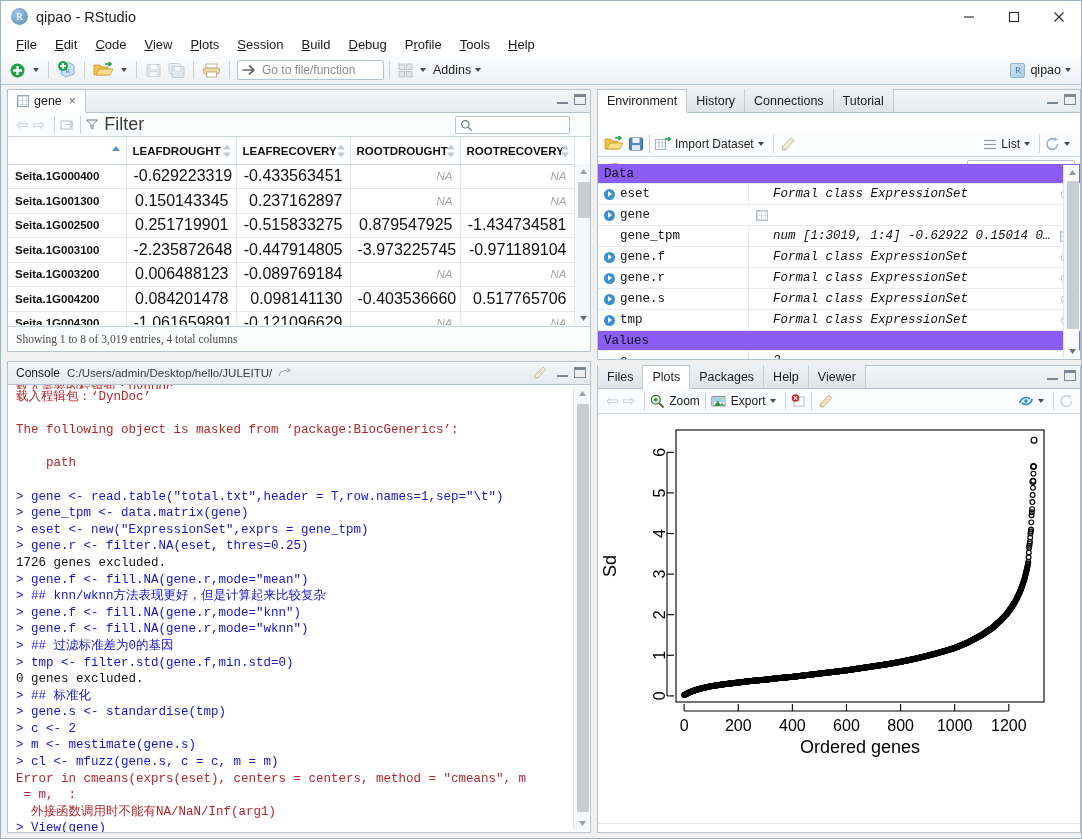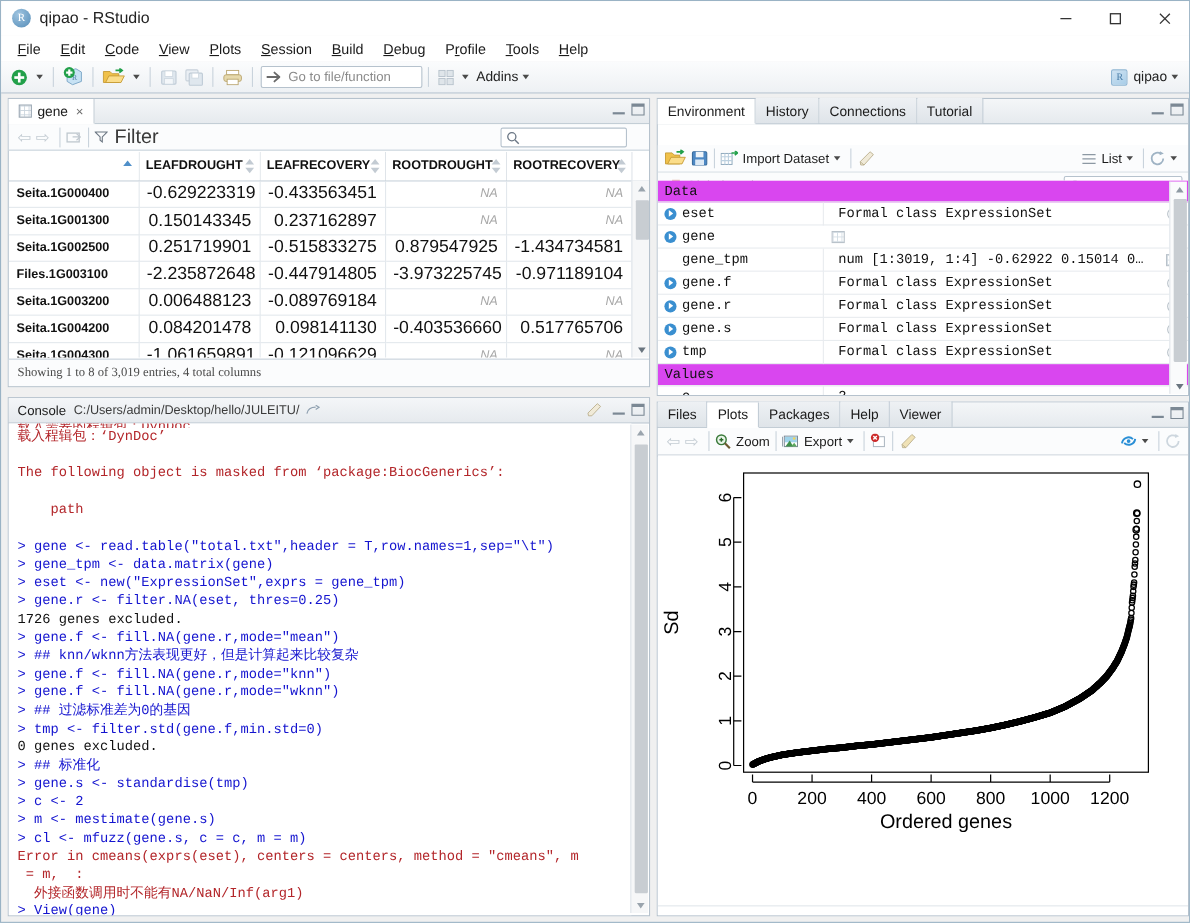--- a/index.html
+++ b/index.html
@@ -178,39 +178,39 @@
     display:flex; align-items:center; padding-left:8px; position:relative;
   }
   .env-search {
     position:absolute; right:5px; top:3px; width:108px;height:18px;
     border:1px solid #b6c2cd; border-radius:2px; background:#fff; display:flex; align-items:center; padding-left:4px;
   }
   .env-list { position:absolute; left:0; right:0; top:74px; bottom:0; overflow:hidden; background:#fff; }
   .env-group {
     font-family:"Liberation Mono", monospace; font-size:12.5px; color:#111;
     height:20px; display:flex; align-items:center; padding-left:6px;
-    border-bottom:1px solid #e8ecef; background:#d946ef;
+    border-bottom:1px solid #e8ecef; background:#8b5cf6;
   }
   .env-row {
     height:21px; display:flex; align-items:center; border-bottom:1px solid #e8ecef;
     font-family:"Liberation Mono", monospace; font-size:12.5px; color:#111;
     position:relative;
   }
   .env-expander {
     width:11px;height:11px;border-radius:50%; margin:0 5px 0 6px; flex:0 0 auto;
     background:#3a8fd0; position:relative;
   }
   .env-expander:after {
     content:""; position:absolute; left:3.5px; top:2.5px;
     width:0;height:0;border-top:3px solid transparent;border-bottom:3px solid transparent;border-left:4px solid #fff;
   }
   .env-expander.blank { background:transparent; }
   .env-name { width:128px; flex:0 0 auto; overflow:hidden; white-space:nowrap; }
   .env-val { flex:1 1 auto; overflow:hidden; white-space:nowrap;
-    border-left:1px solid #e8ecef; padding-left:13px; height:21px; line-height:21px; }
+    border-left:1px solid #e8ecef; padding-left:24px; height:21px; line-height:21px;font-style:italic; }
   .env-act { width:28px; flex:0 0 auto; display:flex; align-items:center; justify-content:center; }
   .magnifier { width:11px;height:11px;border:1.4px solid #b9c2ca; border-radius:50%; position:relative; }
   .magnifier:after{content:"";position:absolute;right:-4px;bottom:-3px;width:5px;height:1.4px;background:#b9c2ca;transform:rotate(45deg);}
   .gridicon { width:12px;height:11px;border:1px solid #b9c2ca; background:#fff;
     background-image:linear-gradient(#d4dde4 1px,transparent 1px),linear-gradient(90deg,#d4dde4 1px,transparent 1px);
     background-size:4px 4px; }
 
   
   .plot-toolbar {
     height:25px; border-bottom:1px solid #d3dae0; background:#fbfcfd;
@@ -436,21 +436,21 @@
             </tr>
             <tr>
               <td class="rowname">Seita.1G002500</td>
               <td>0.251719901</td>
               <td>-0.515833275</td>
               <td>0.879547925</td>
               <td>-1.434734581</td>
               <td style="border-right: none;"></td>
             </tr>
             <tr>
-              <td class="rowname">Files.1G003100</td>
+              <td class="rowname">Seita.1G003100</td>
               <td>-2.235872648</td>
               <td>-0.447914805</td>
               <td>-3.973225745</td>
               <td>-0.971189104</td>
               <td style="border-right: none;"></td>
             </tr>
             <tr>
               <td class="rowname">Seita.1G003200</td>
               <td>0.006488123</td>
               <td>-0.089769184</td>

